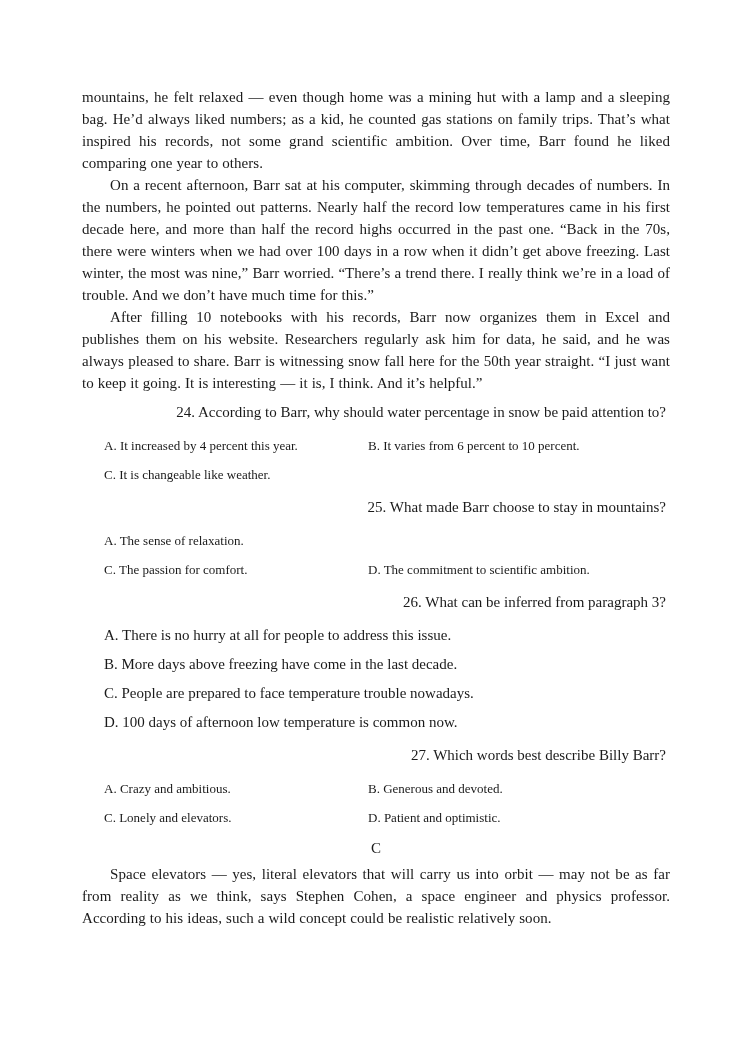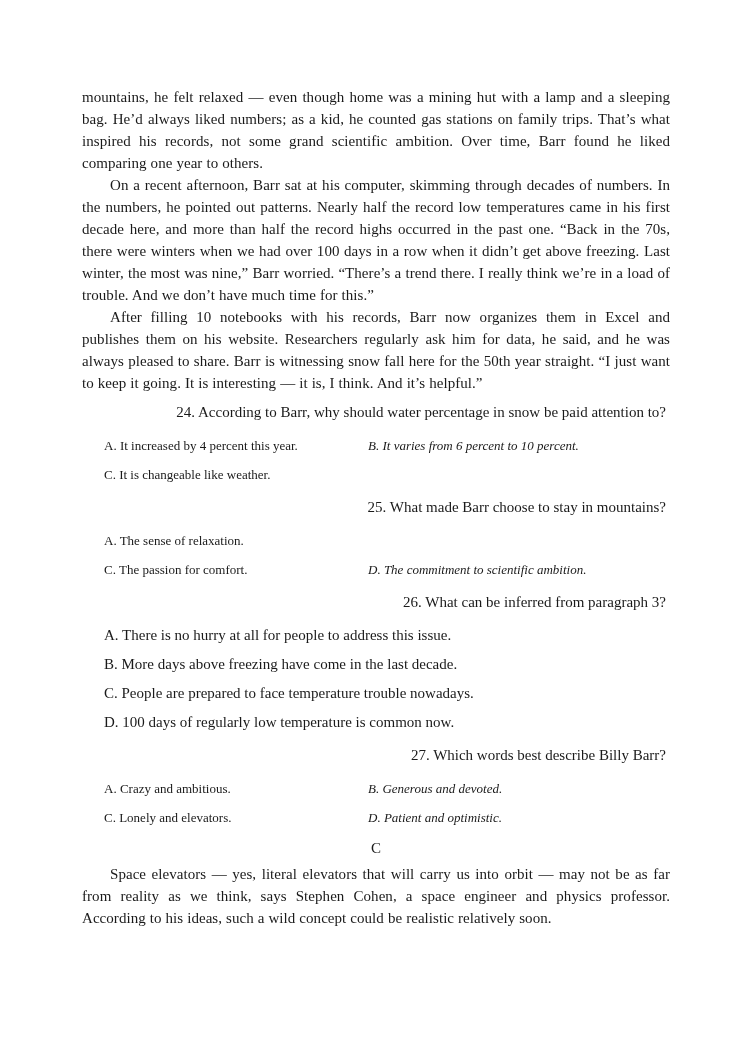--- a/index.html
+++ b/index.html
@@ -56,21 +56,20 @@
   }
   .opt-col-a {
     width: 286px;
     flex: 0 0 286px;
     padding-left: 22px;
     box-sizing: border-box;
   }
   .opt-col-b {
     flex: 1 1 auto;
     padding-left: 0;
-    font-style: italic;
   }
   .opt-stack {
     padding-left: 22px;
     font-size: 15px;
     line-height: 29px;
   }
   .opt-stack .opt {
     white-space: nowrap;
   }
   
@@ -133,21 +132,21 @@
       <div>
         <span class="opt">A. There is no hurry at all for people to address this issue.</span>
       </div>
       <div>
         <span class="opt">B. More days above freezing have come in the last decade.</span>
       </div>
       <div>
         <span class="opt">C. People are prepared to face temperature trouble nowadays.</span>
       </div>
       <div>
-        <span class="opt">D. 100 days of regularly low temperature is common now.</span>
+        <span class="opt">D. 100 days of afternoon low temperature is common now.</span>
       </div>
     </div>
   </div>
 
   <div class="q-block">
     <p class="q-stem">27. Which words best describe Billy Barr?</p>
     <div class="opt-row">
       <div class="opt-col-a">
         <span class="opt">A. Crazy and ambitious.</span>
       </div>

